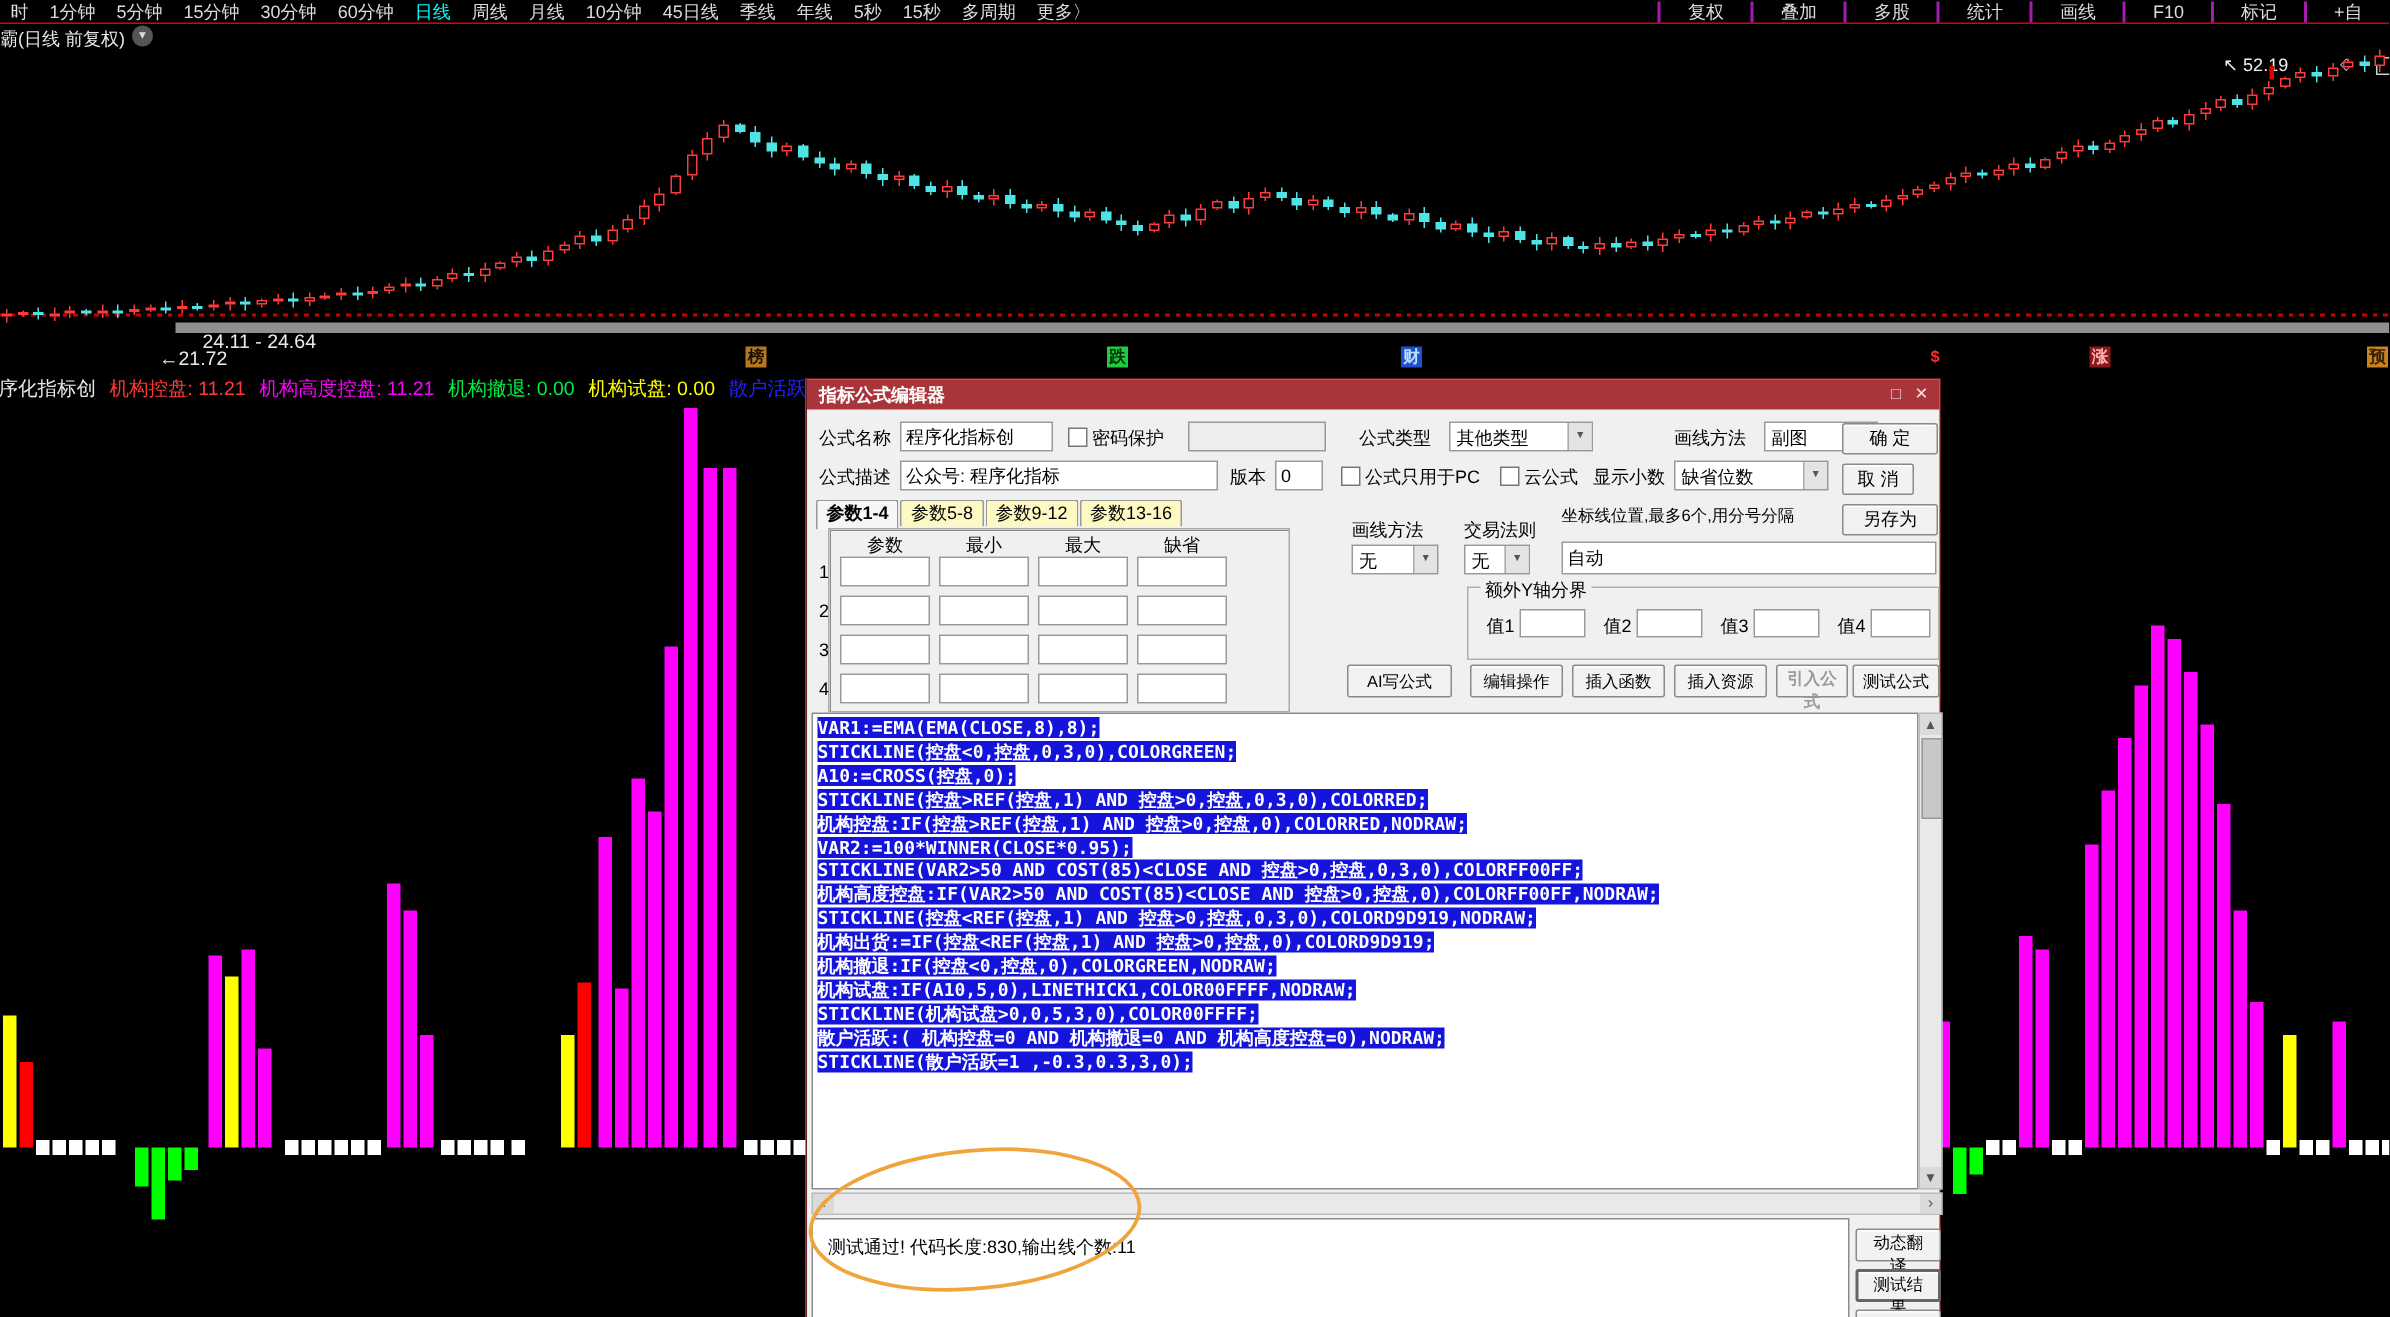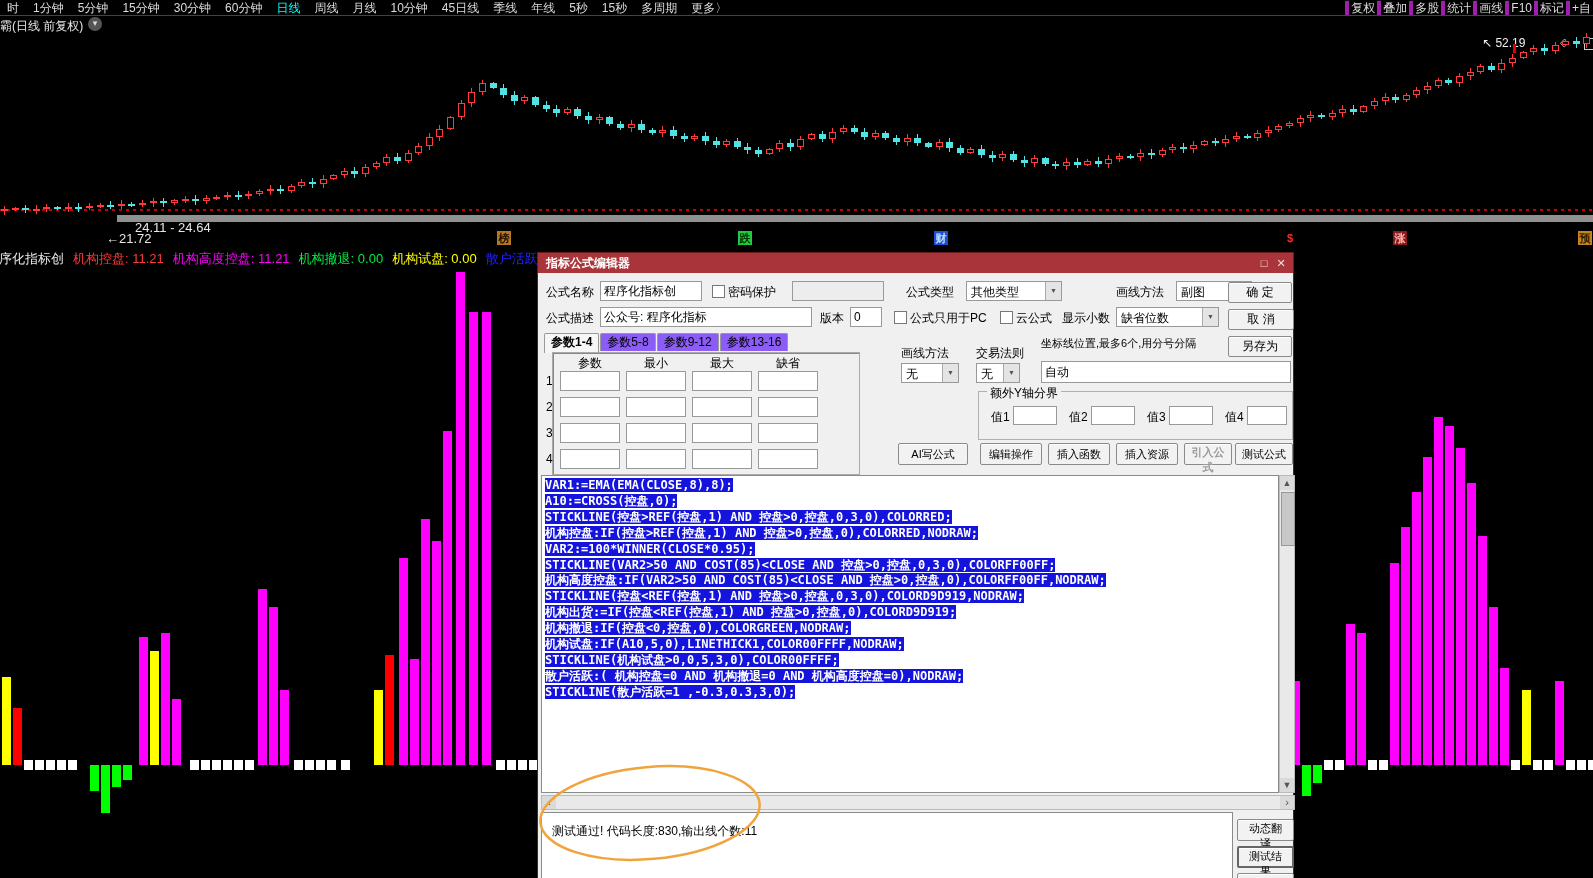--- a/index.html
+++ b/index.html
@@ -4,21 +4,21 @@
 <style>
   html,body{margin:0;padding:0;background:#000;}
   #screen{position:relative;width:1593px;height:878px;background:#000;overflow:hidden;
     font-family:"Liberation Sans","DejaVu Sans",sans-serif;}
   
   #menubar{position:absolute;left:0;top:0;width:1593px;height:15px;background:#000;
     border-bottom:1px solid #E10000;display:flex;justify-content:space-between;align-items:center;}
   #menu-left,#menu-right{display:flex;align-items:center;height:15px;}
   .mi{color:#DCDCDC;font-size:12px;line-height:14px;padding:0 7px;white-space:nowrap;cursor:default;}
   .mi.active{color:#00FFFF;}
-  #menu-right .mi{border-left:4px solid #a21caf;padding:0 2px;}
+  #menu-right .mi{border-left:2px solid #a21caf;padding:0 18px;}
   
   #chartheader{position:absolute;left:0;top:16px;width:1593px;height:16px;color:#E8E8E8;font-size:12px;}
   #stock-title{position:absolute;left:0px;top:2px;}
   .chev-circle{position:absolute;left:88px;top:1px;width:14px;height:14px;border-radius:50%;
     background:#555;color:#ddd;font-size:9px;text-align:center;line-height:13px;}
   #hdr-diamond{position:absolute;left:1560px;top:20px;color:#ccc;font-size:11px;}
   #hdr-halfsquare{position:absolute;left:1584px;top:22px;width:12px;height:10px;border:1px solid #ccc;background:#000;}
   
   #candle-chart{position:absolute;left:0;top:32px;width:1593px;height:190px;}
   .wick{position:absolute;width:1px;}
@@ -53,21 +53,21 @@
   .btn{position:absolute;background:#F2F2F2;border:1px solid #8a8a8a;border-radius:2px;font-size:12px;
     font-family:inherit;cursor:default;box-shadow:inset 0 1px 0 #fff;}
   .btn11{font-size:11px;}
   .btn[disabled]{color:#9a9a9a;font-weight:bold;}
   .cb{position:absolute;width:11px;height:11px;background:#fff;border:1px solid #777;}
   .sel{position:absolute;height:20px;border:1px solid #999;background:#fff;box-sizing:border-box;}
   .selval{position:absolute;left:4px;top:2px;font-size:12px;white-space:nowrap;}
   .dd{position:absolute;right:0;top:0;width:15px;height:18px;background:#E4E4E4;border-left:1px solid #aaa;
     text-align:center;color:#555;font-size:7px;line-height:18px;}
   .tab{display:inline-block;height:17px;line-height:17px;padding:0 6px;font-size:12px;
-    border:1px solid #999;border-bottom:none;background:#8b5cf6;margin-right:1px;border-radius:2px 2px 0 0;}
+    border:1px solid #999;border-bottom:none;background:#fef9c3;margin-right:1px;border-radius:2px 2px 0 0;}
   .tab.active{background:#F6F6F6;height:19px;font-weight:bold;}
   #param-panel{position:absolute;left:14px;top:99px;width:306px;height:121px;
     border:1px solid #aaa;box-shadow:inset 1px 1px 0 #888;background:#F0F0F0;}
   .phead{position:absolute;width:60px;text-align:center;font-size:12px;}
   .pnum{position:absolute;font-size:12px;}
   .pinp{position:absolute;width:60px;height:20px;border:1px solid #999;background:#fff;box-sizing:border-box;}
   #extra-y{position:absolute;left:440px;top:138px;width:313px;height:47px;border:1px solid #B0B0B0;}
   #extra-y-title{position:absolute;left:8px;top:-7px;background:#F0F0F0;padding:0 3px;font-size:12px;}
   .ylbl{position:absolute;top:17px;font-size:12px;}
   .yinp{position:absolute;top:14px;width:44px;height:19px;border:1px solid #999;background:#fff;box-sizing:border-box;}
@@ -552,21 +552,21 @@
     <input class="txt" style="left: 312px; top: 54px; width: 32px;" value="0">
     <span class="cb" style="left:356px;top:58px"></span>
     <span class="lbl" style="left:372px;top:57px">公式只用于PC</span>
     <span class="cb" style="left:462px;top:58px"></span>
     <span class="lbl" style="left:478px;top:57px">云公式</span>
     <span class="lbl" style="left:524px;top:57px">显示小数</span>
     <div class="sel" style="left:578px;top:54px;width:103px">
       <span class="selval">缺省位数</span>
         <span class="dd"><span class="dd-arrow">▼</span></span>
     </div>
-    <button class="btn" style="left:690px;top:56px;width:66px;height:21px">取 消</button>
+    <button class="btn" style="left:690px;top:56px;width:48px;height:21px">取 消</button>
     <button class="btn" style="left:690px;top:83px;width:64px;height:21px">另存为</button>
 
     <div id="tabs" style="position:absolute;left:6px;top:80px;"><span class="tab active">参数1-4</span><span class="tab">参数5-8</span><span class="tab">参数9-12</span><span class="tab">参数13-16</span></div>
     <div id="param-panel"></div>
     <div id="param-grid" style="position:absolute;left:0;top:0;width:100%;height:100%;">
         <span class="phead" style="left: 22px; top: 102px;">参数</span>
         <span class="phead" style="left: 88px; top: 102px;">最小</span>
         <span class="phead" style="left: 154px; top: 102px;">最大</span>
         <span class="phead" style="left: 220px; top: 102px;">缺省</span>
         <span class="pnum" style="left: 8px; top: 121px;">1</span>
@@ -619,20 +619,21 @@
     <button class="btn btn11" style="left:360px;top:190px;width:70px;height:22px">AI写公式</button>
     <button class="btn btn11" style="left:442px;top:190px;width:62px;height:22px">编辑操作</button>
     <button class="btn btn11" style="left:510px;top:190px;width:62px;height:22px">插入函数</button>
     <button class="btn btn11" style="left:578px;top:190px;width:62px;height:22px">插入资源</button>
     <button class="btn btn11" style="left:646px;top:190px;width:48px;height:22px" disabled="">引入公式</button>
     <button class="btn btn11" style="left:697px;top:190px;width:58px;height:22px">测试公式</button>
 
     <div id="code-area">
       <div id="code-lines" style="padding:2px 0 0 3px;">
           <div class="cl"><span>VAR1:=EMA(EMA(CLOSE,8),8);</span></div>
+          <div class="cl"><span>STICKLINE(控盘&lt;0,控盘,0,3,0),COLORGREEN;</span></div>
           <div class="cl"><span>A10:=CROSS(控盘,0);</span></div>
           <div class="cl"><span>STICKLINE(控盘&gt;REF(控盘,1) AND 控盘&gt;0,控盘,0,3,0),COLORRED;</span></div>
           <div class="cl"><span>机构控盘:IF(控盘&gt;REF(控盘,1) AND 控盘&gt;0,控盘,0),COLORRED,NODRAW;</span></div>
           <div class="cl"><span>VAR2:=100*WINNER(CLOSE*0.95);</span></div>
           <div class="cl"><span>STICKLINE(VAR2&gt;50 AND COST(85)&lt;CLOSE AND 控盘&gt;0,控盘,0,3,0),COLORFF00FF;</span></div>
           <div class="cl"><span>机构高度控盘:IF(VAR2&gt;50 AND COST(85)&lt;CLOSE AND 控盘&gt;0,控盘,0),COLORFF00FF,NODRAW;</span></div>
           <div class="cl"><span>STICKLINE(控盘&lt;REF(控盘,1) AND 控盘&gt;0,控盘,0,3,0),COLORD9D919,NODRAW;</span></div>
           <div class="cl"><span>机构出货:=IF(控盘&lt;REF(控盘,1) AND 控盘&gt;0,控盘,0),COLORD9D919;</span></div>
           <div class="cl"><span>机构撤退:IF(控盘&lt;0,控盘,0),COLORGREEN,NODRAW;</span></div>
           <div class="cl"><span>机构试盘:IF(A10,5,0),LINETHICK1,COLOR00FFFF,NODRAW;</span></div>

